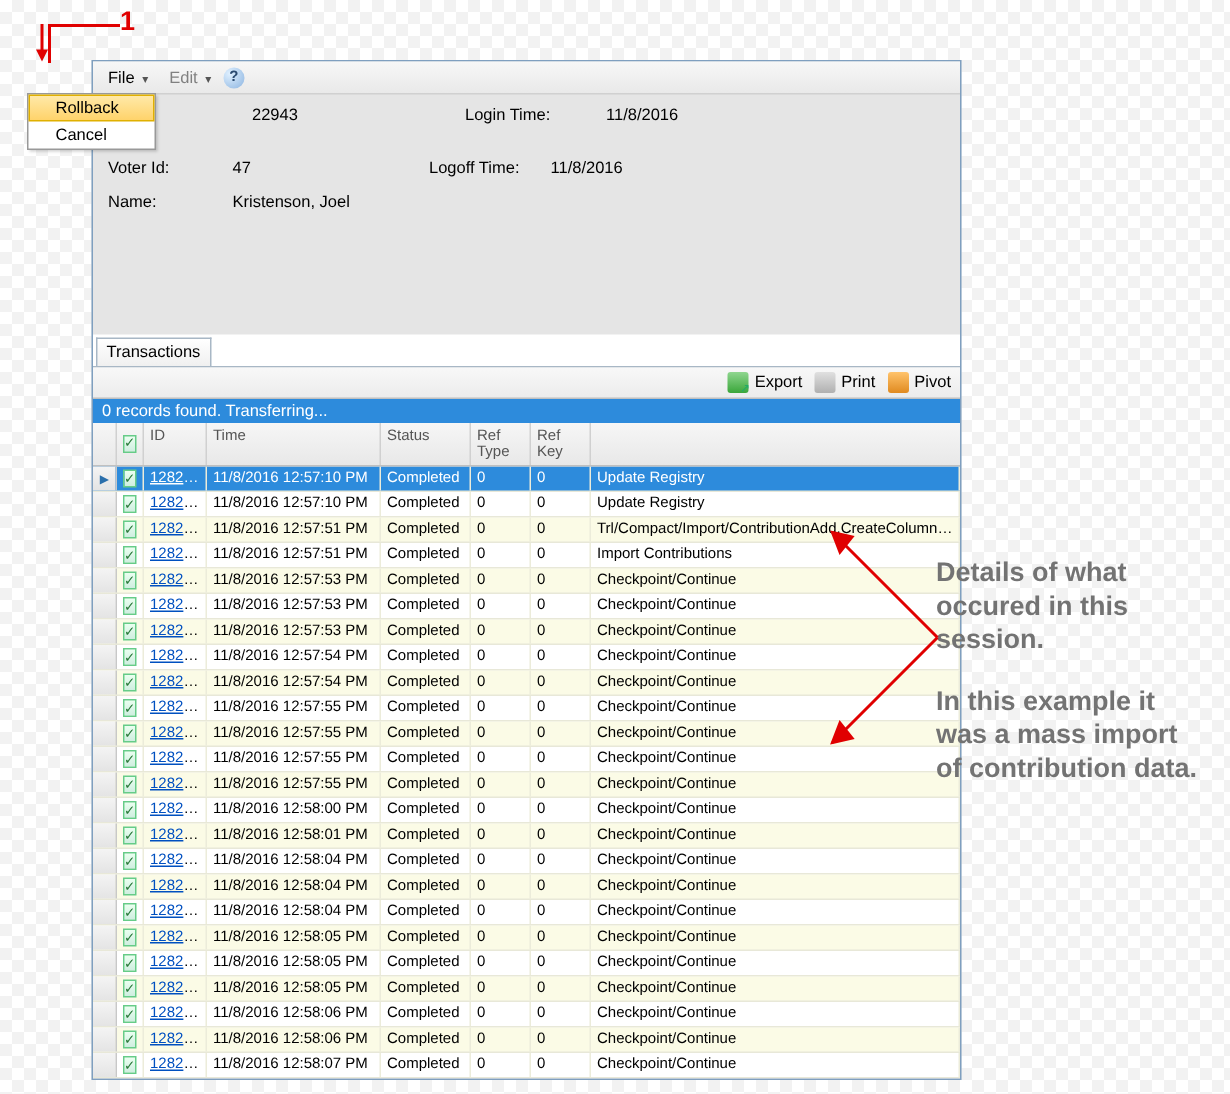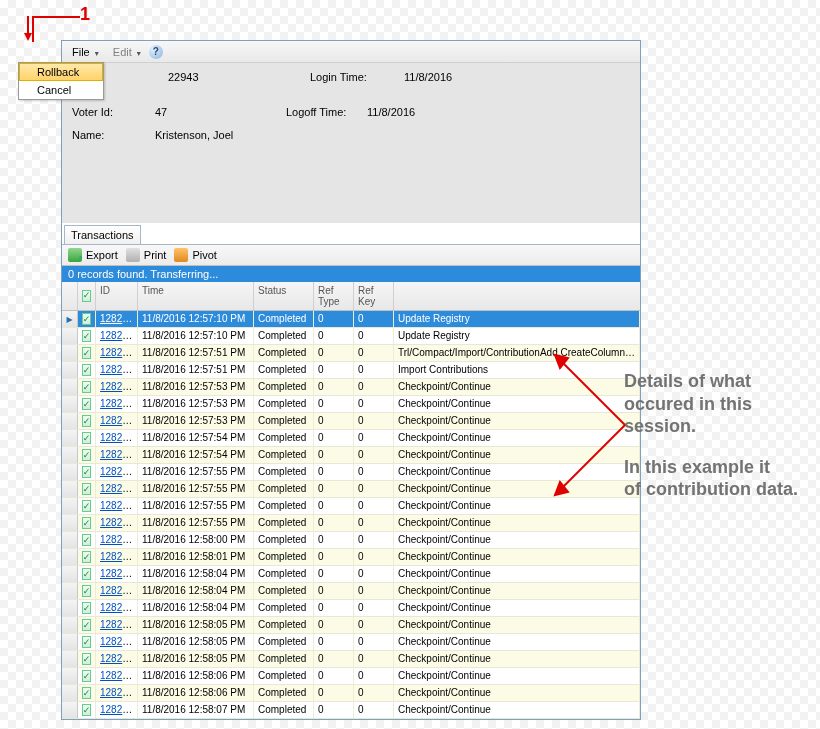--- a/index.html
+++ b/index.html
@@ -126,20 +126,21 @@
     background:linear-gradient(#fff,#f0f0f0);
     margin-left:2px;
     margin-top:2px;
   }
   
   .toolbar{
     display:flex;align-items:center;gap:8px;
     padding:3px 6px;
     background:linear-gradient(#f8f8f8,#ececec);
     border-bottom:1px solid #c0c0c0;
+    justify-content:flex-end;
   }
   .toolbar .tbtn{display:flex;align-items:center;gap:4px;cursor:default;}
   .toolbar .ticon{width:14px;height:14px;display:inline-block;}
   .ticon.export{background:linear-gradient(#8fd68f,#3aa63a);border-radius:2px;position:relative;}
   .ticon.export::after{content:"↗";position:absolute;right:-1px;bottom:-1px;font-size:8px;color:#2a6}
   .ticon.print{background:linear-gradient(#e0e0e0,#b0b0b0);border-radius:2px;}
   .ticon.pivot{background:linear-gradient(#ffc36b,#e08a20);border-radius:2px;}
   
   .statusbar{
     background:#2d8bdc;color:#fff;padding:2px 6px;font-size:11px;
@@ -575,20 +576,21 @@
 <div class="dropdown">
   <div class="dd-item hover">Rollback</div>
   <div class="dd-item">Cancel</div>
 </div>
 
 <div class="right-note">
   <div>Details of what</div>
   <div>occured in this session.</div>
   <div style="height:18px"></div>
   <div>In this example it</div>
+  <div>was a mass import</div>
   <div>of contribution data.</div>
 </div>
 
 <svg class="arrowR" style="left:540px;top:340px" width="90" height="170">
   <path d="M85 85 L15 15"></path>
   <polygon class="arrowR-head" points="15,15 28,18 20,28"></polygon>
   <path d="M85 85 L15 155"></path>
   <polygon class="arrowR-head" points="15,155 28,152 20,142"></polygon>
 </svg>
 

